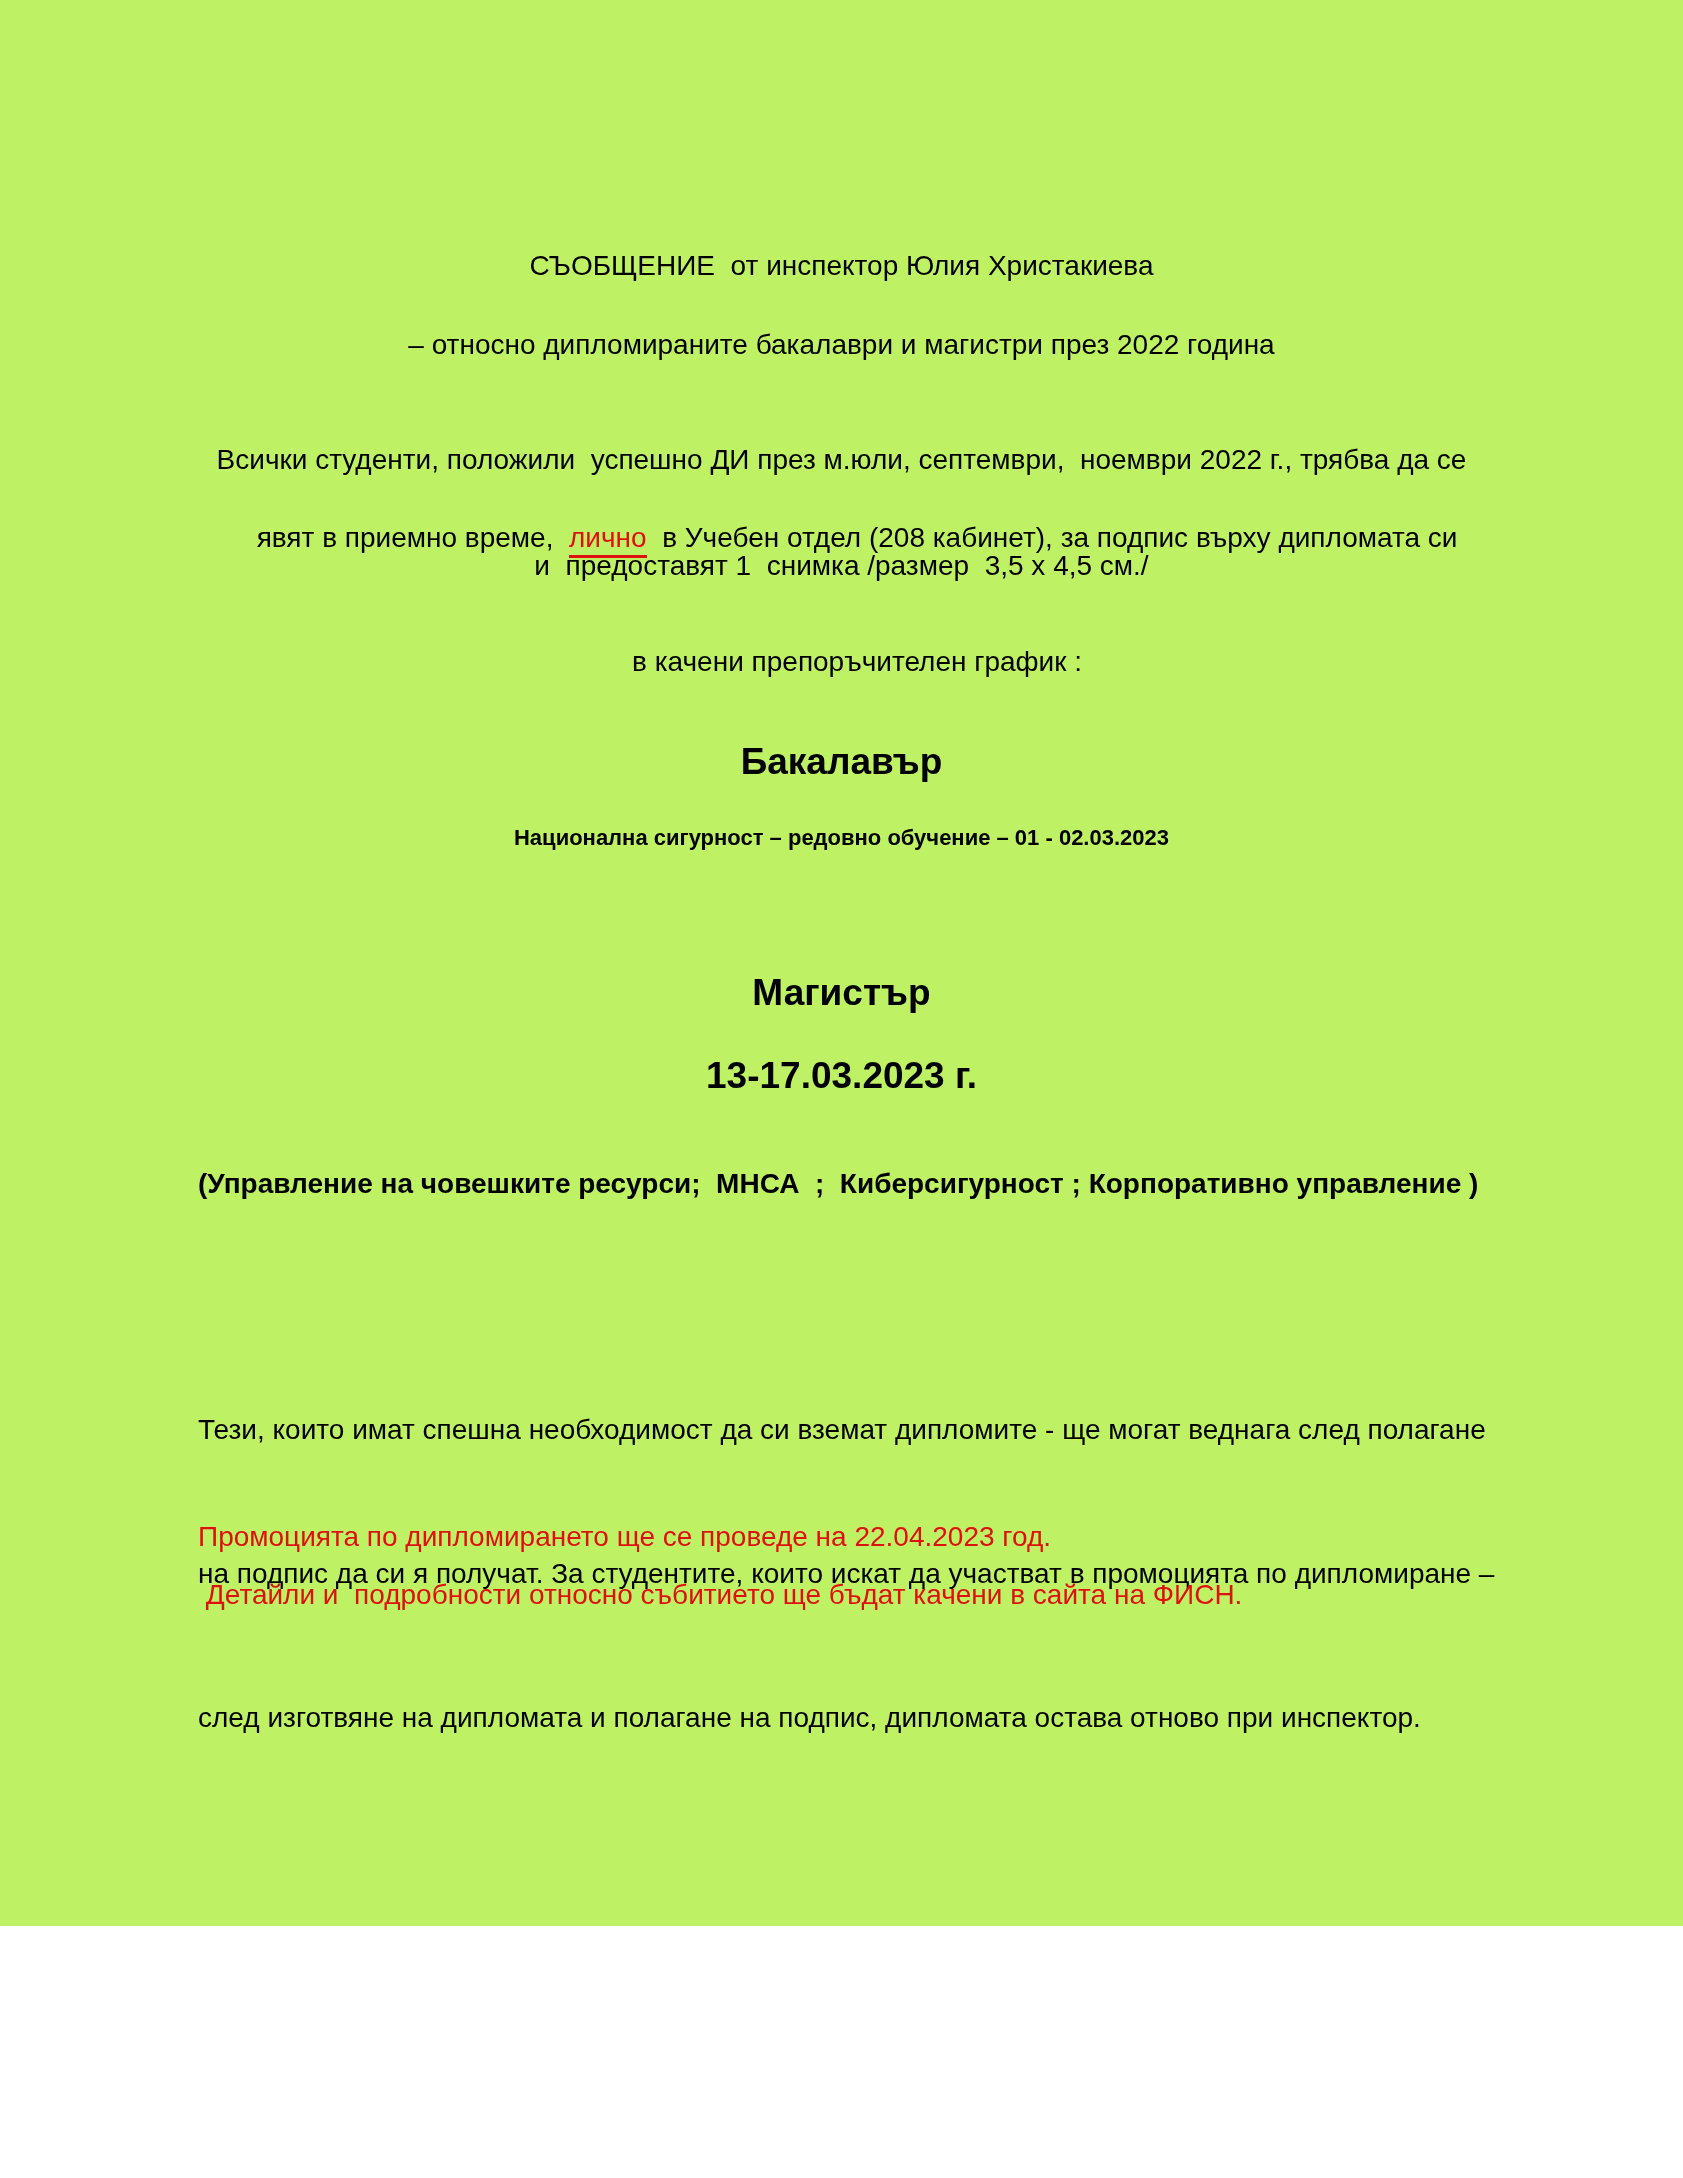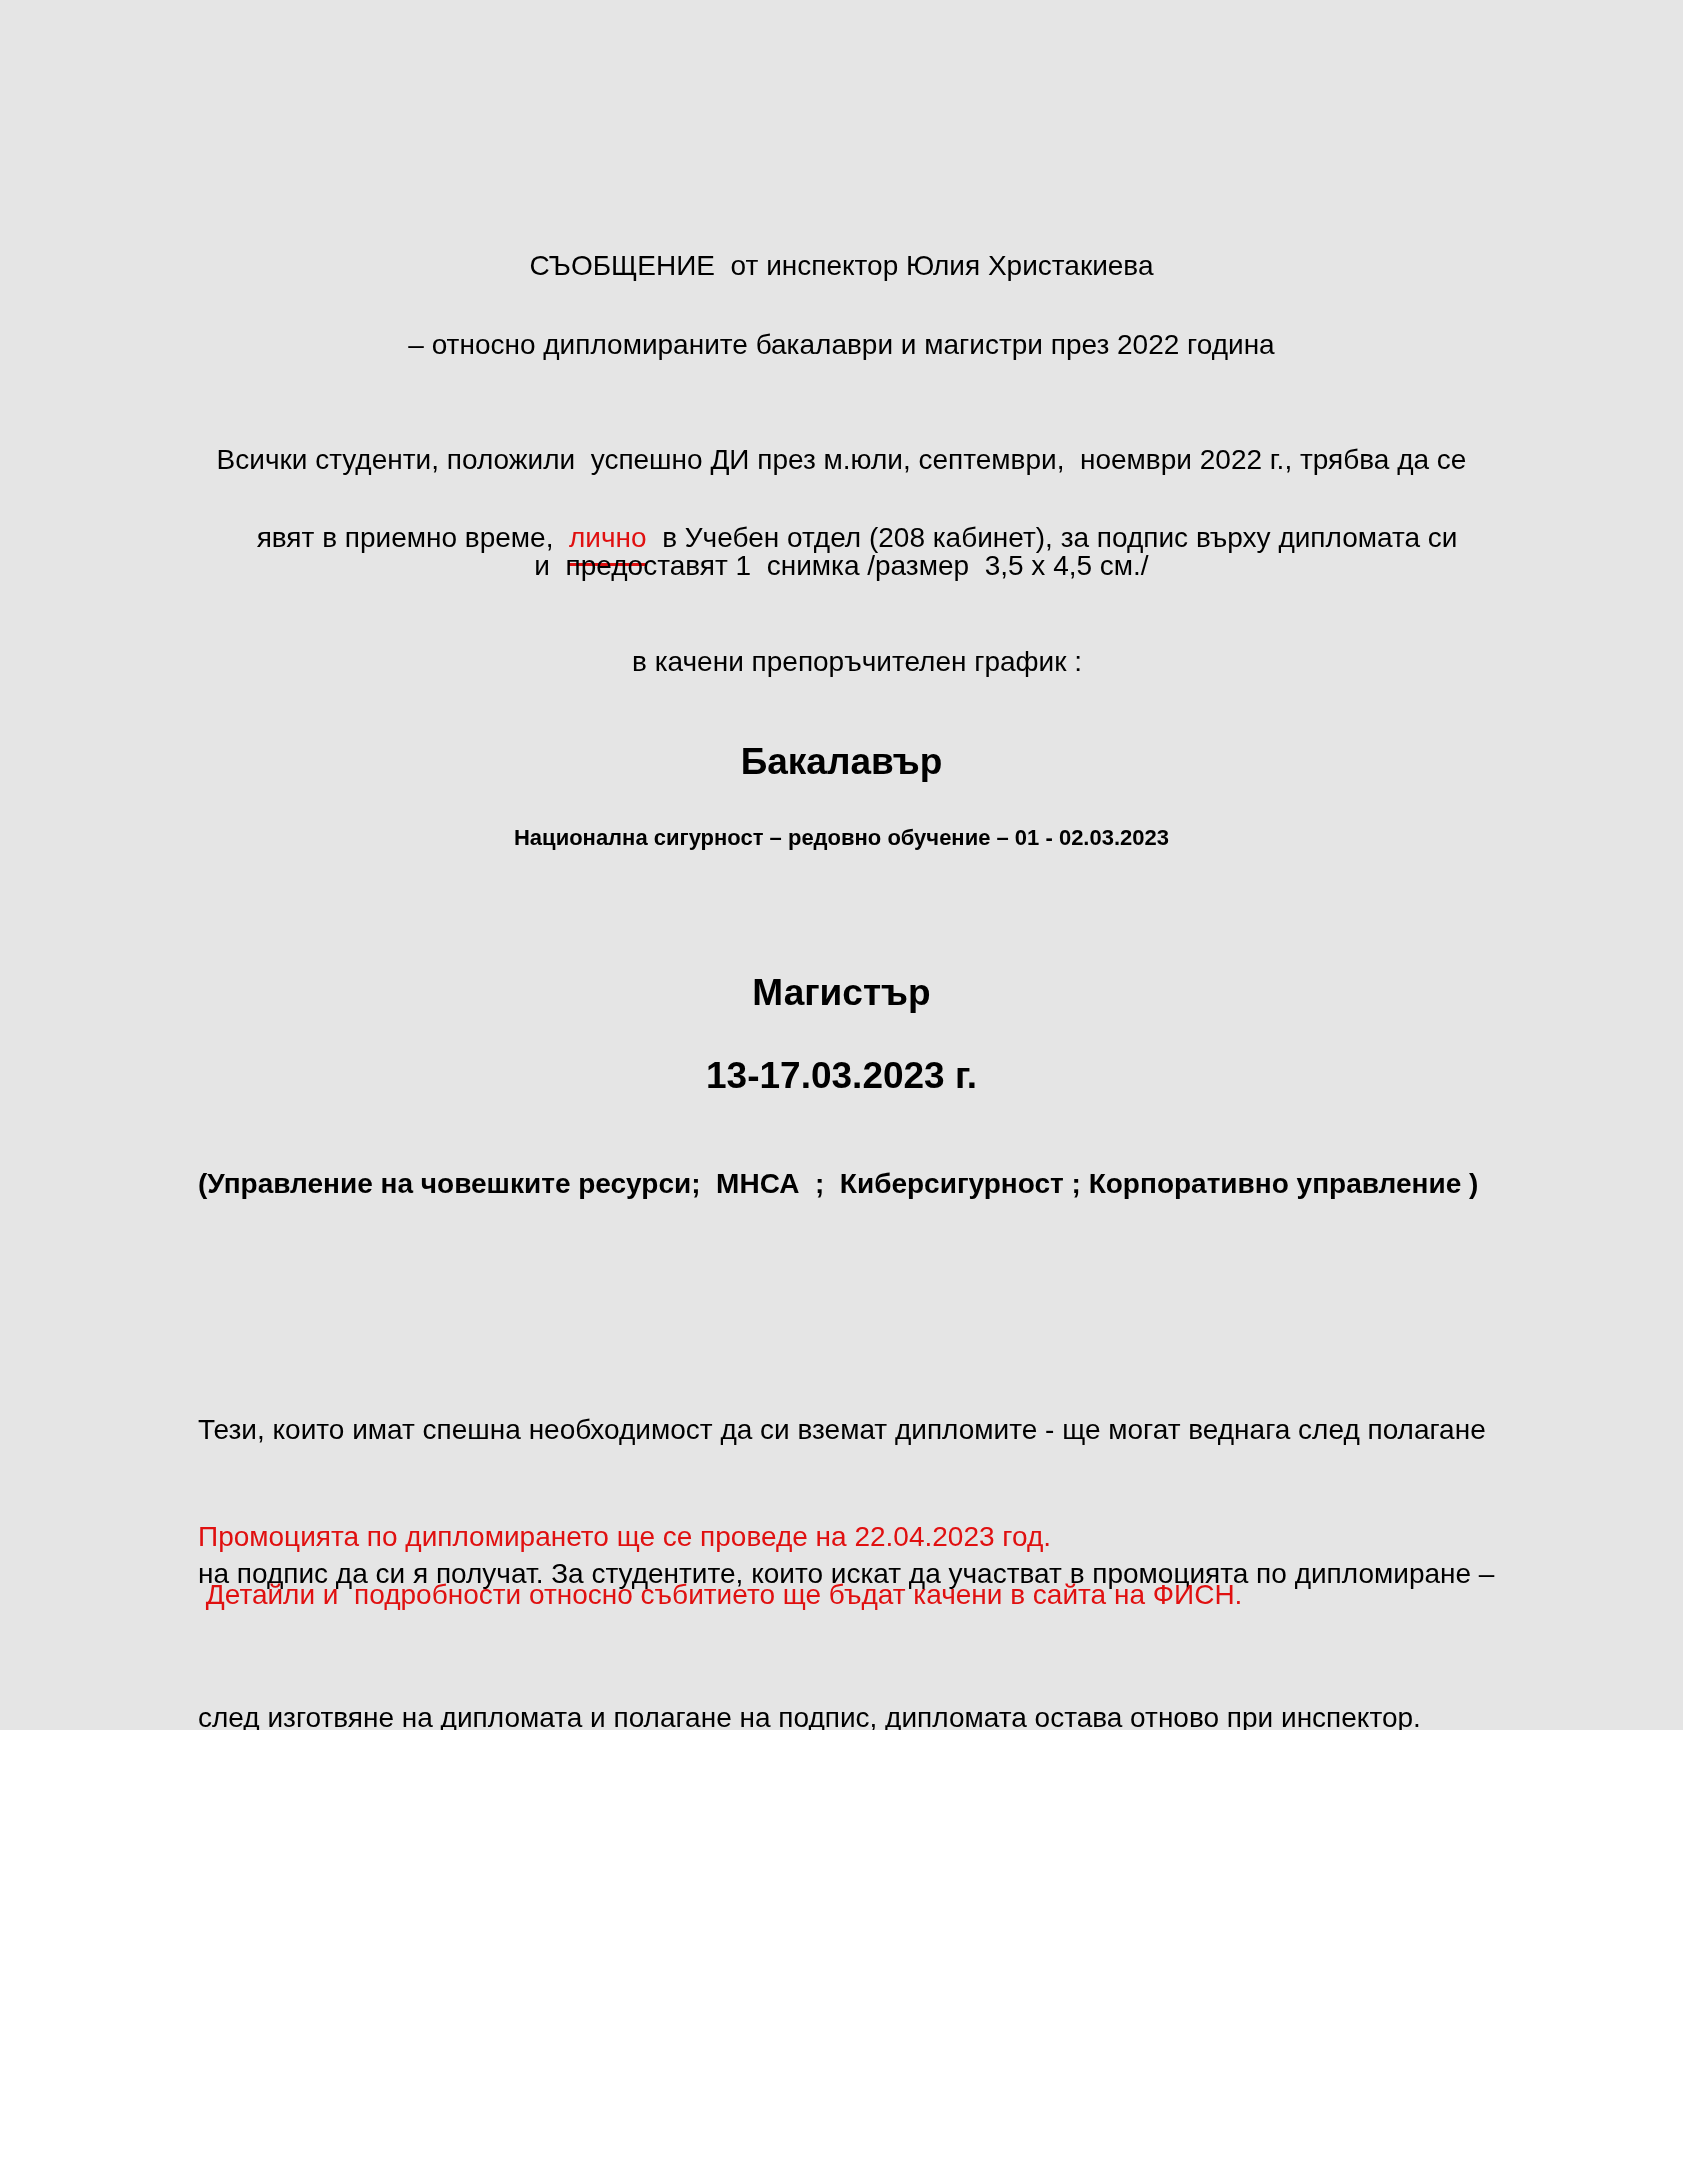--- a/index.html
+++ b/index.html
@@ -1,21 +1,21 @@
 <!DOCTYPE html>
 <html><head>
 <meta charset="utf-8">
 <style>
   * { margin: 0; padding: 0; box-sizing: border-box; }
   html, body { background: #ffffff; }
   .page {
     position: relative;
     width: 1683px;
-    height: 1730px;
-    background: #e5e5e5;
+    height: 1926px;
+    background: #bef264;
     font-family: "Liberation Sans", "DejaVu Sans", sans-serif;
     color: #000000;
     overflow: hidden;
   }
   .line {
     position: absolute;
     left: 198px;
     width: 1287px;
     font-size: 28px;
     white-space: pre;
@@ -59,21 +59,21 @@
     line-height: 48px;
     white-space: pre;
   }
   .red { color: #e01010; }
   .promo1 { top: 1521px; }
   .promo2 { top: 1579px; }
 
   .highlight-red {
     color: #e01010;
     border-bottom: 3px solid #e01010;
-    padding-bottom: 10px;
+    padding-bottom: 2px;
   }
 </style>
 </head>
 <body>
 
 <div class="page">
 
   <div class="line centered title1">СЪОБЩЕНИЕ  от инспектор Юлия Христакиева</div>
 
   <div class="line centered title2">– относно дипломираните бакалаври и магистри през 2022 година</div>

